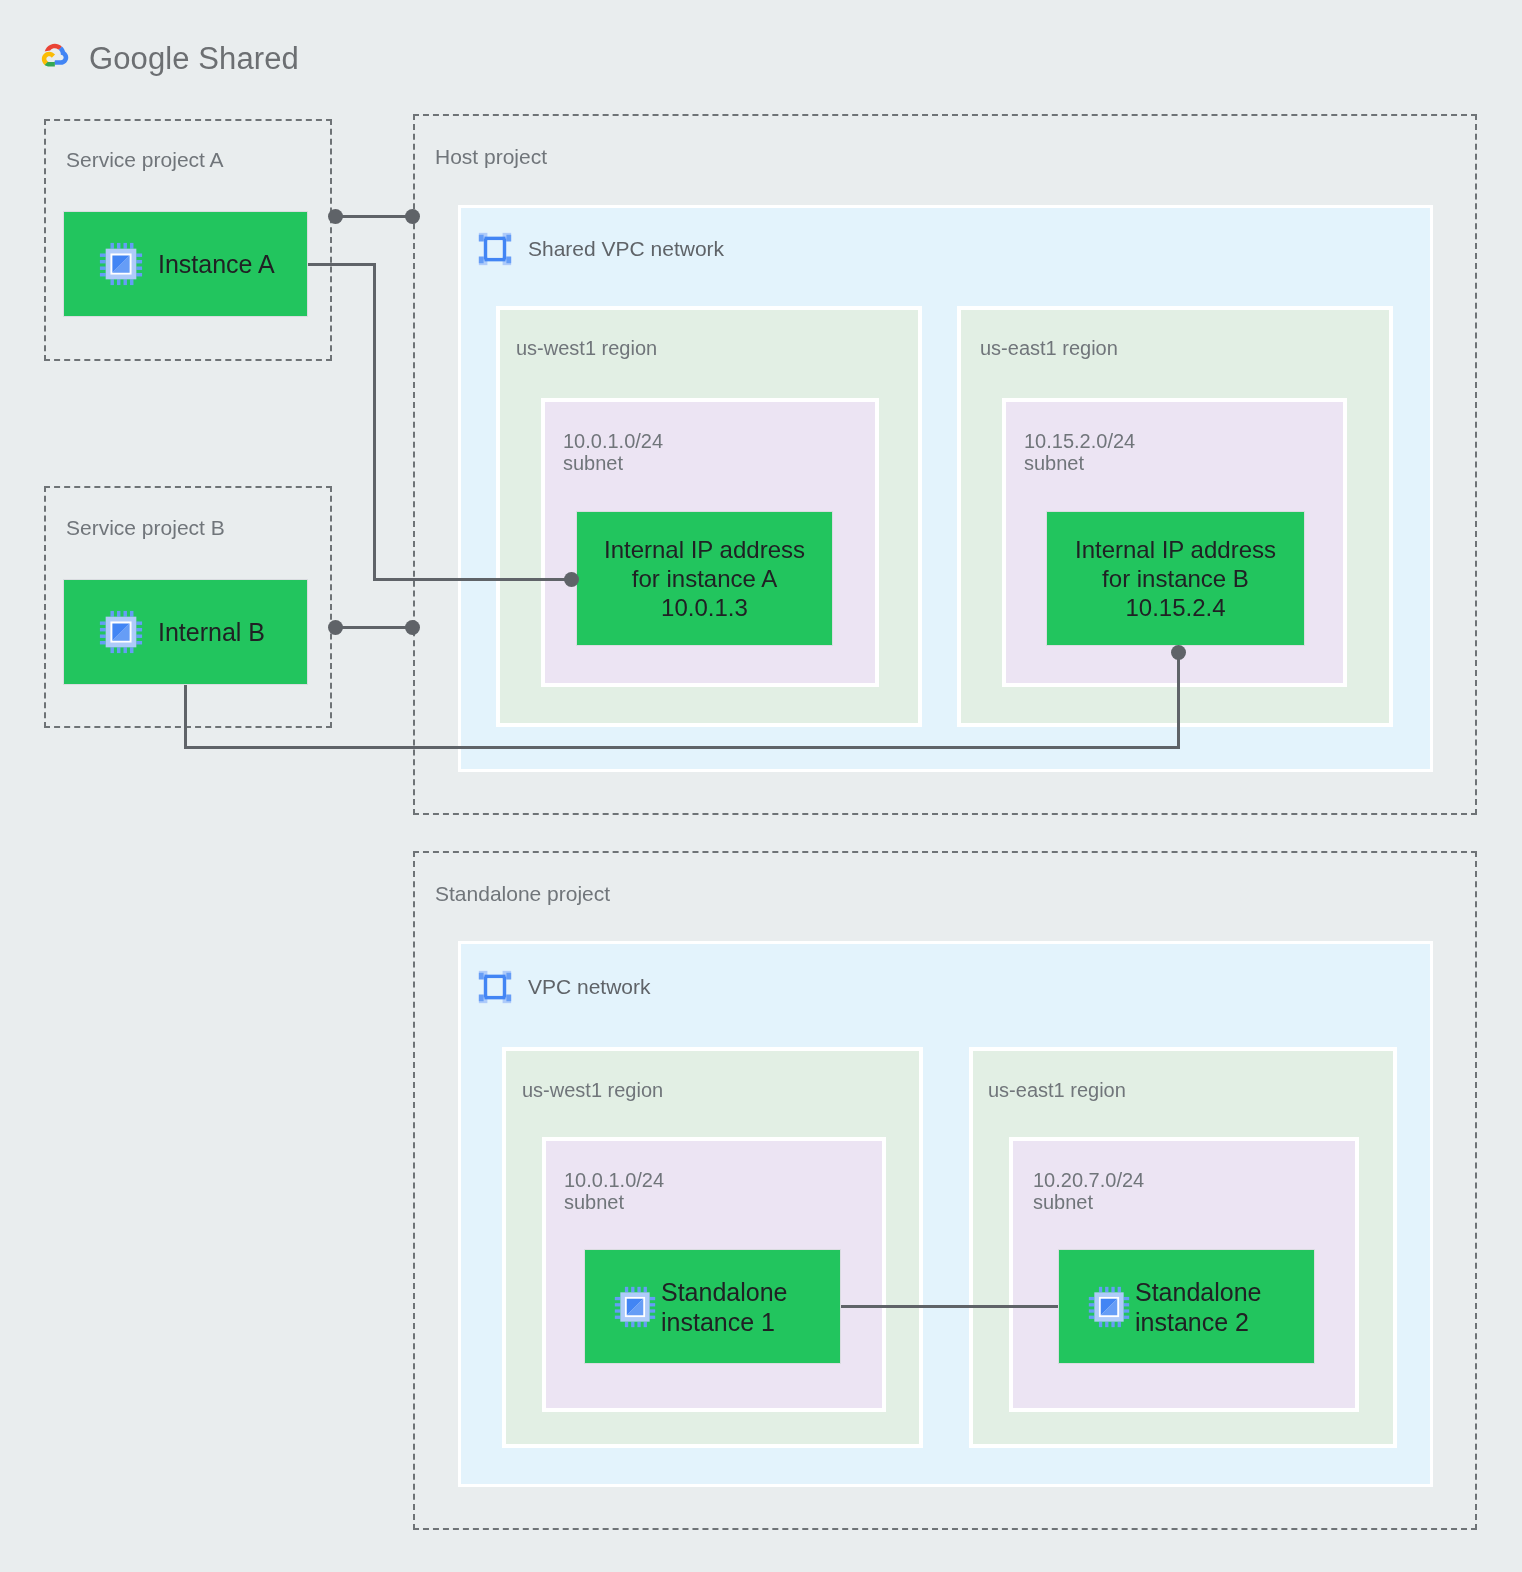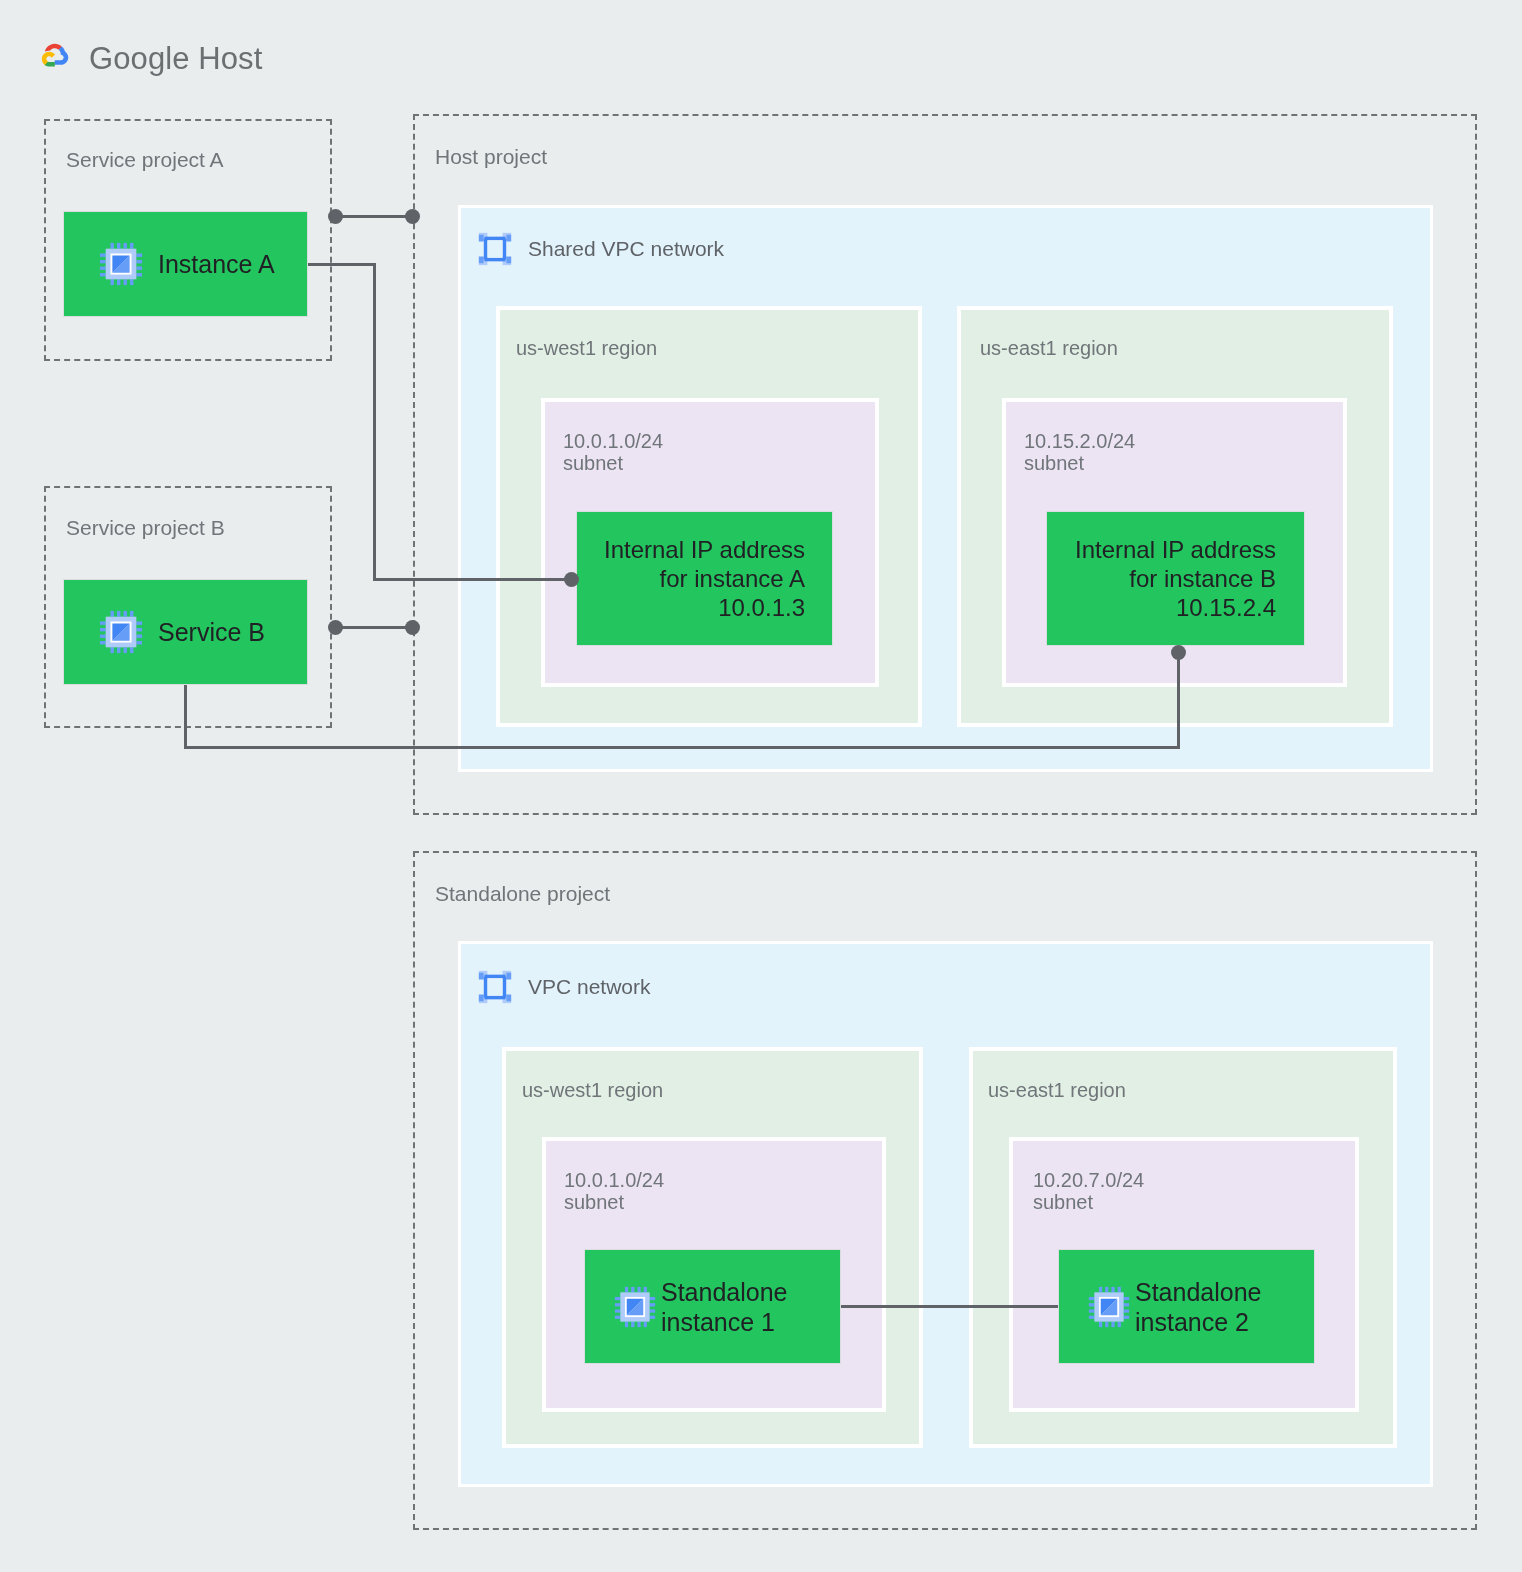--- a/index.html
+++ b/index.html
@@ -104,21 +104,21 @@
   .card {
     position: absolute;
     background: #22c55e;
     border: 1px solid #dadce0;
     box-sizing: border-box;
   }
   .card-ip {
     display: flex;
     align-items: center;
     justify-content: center;
-    text-align: right;
+    text-align: center;
     font-size: 24px;
     line-height: 1.22;
     color: #202124;
     white-space: pre-line;
   }
   .card-instance {
     display: flex;
     align-items: center;
     gap: 14px;
     padding-left: 34px;
@@ -158,21 +158,21 @@
 
   <div class="gc-logo">
     <span>
       <svg width="42" height="42" viewBox="0 0 48 48">
         <path d="M27.6 13.1l2.6-2.6.17-1.1C25.6 5.1 18.1 5.6 13.7 10.6c-1.2 1.4-2.1 3.1-2.6 4.8l.93-.13 5.2-.86.4-.41c2.3-2.5 6.2-2.9 8.9-.77l.98-.13z" fill="#ea4335"></path>
         <path d="M34.3 15.4c-.6-2.2-1.83-4.2-3.54-5.75l-3.64 3.64c1.54 1.26 2.42 3.17 2.39 5.16v.65c1.79 0 3.24 1.45 3.24 3.24s-1.45 3.2-3.24 3.2h-6.49l-.64.66v3.89l.64.62h6.49c4.66.04 8.46-3.7 8.5-8.36.02-2.82-1.36-5.47-3.71-7.02z" fill="#4285f4"></path>
         <path d="M16.2 32.5h6.48v-5.19H16.2c-.46 0-.91-.1-1.33-.29l-.92.28-2.61 2.6-.23.88c1.46 1.11 3.25 1.72 5.09 1.72z" fill="#34a853"></path>
         <path d="M16.2 15.6c-4.66.03-8.42 3.83-8.39 8.49.016 2.6 1.23 5.05 3.3 6.64l3.76-3.76c-1.63-.74-2.36-2.66-1.62-4.29.74-1.63 2.66-2.36 4.29-1.62.72.32 1.3.9 1.62 1.62l3.76-3.76c-1.6-2.09-4.08-3.31-6.72-3.3z" fill="#fbbc05"></path>
       </svg>
     </span>
-    <span class="gc-logo-text"><b>Google</b> <span>Host</span></span>
+    <span class="gc-logo-text"><b>Google</b> <span>Shared</span></span>
   </div>
 
   <div class="project-box" style="left:44px; top:119px; width:288px; height:242px;"></div>
   <div class="project-label" style="left:66px; top:148px;">Service project A</div>
 
   <div class="card card-instance" style="left:63px; top:211px; width:245px; height:106px;">
     <span>
       <svg width="46" height="46" viewBox="0 0 48 48">
         <g fill="#669df6">
           <rect x="13" y="2" width="3.6" height="6"></rect>
@@ -224,21 +224,21 @@
             <rect x="40" y="19.8" width="6" height="3.6"></rect>
             <rect x="40" y="26.6" width="6" height="3.6"></rect>
             <rect x="40" y="33.4" width="6" height="3.6"></rect>
         </g>
         <rect x="8" y="8" width="32" height="32" fill="#aecbfa"></rect>
         <rect x="13" y="13" width="22" height="22" fill="#ffffff"></rect>
         <path d="M15 33 L33 15 L33 33 Z" fill="#669df6"></path>
         <path d="M15 33 L33 15 L15 15 Z" fill="#4285f4"></path>
       </svg>
     </span>
-    <span class="inst-label">Service B</span>
+    <span class="inst-label">Internal B</span>
   </div>
 
   <div class="project-box" style="left:413px; top:114px; width:1064px; height:701px;"></div>
   <div class="project-label" style="left:435px; top:145px;">Host project</div>
 
   <div class="vpc-box" style="left:458px; top:205px; width:975px; height:567px;"></div>
   <div class="vpc-header" style="left:476px; top:230px;">
     <span>
       <svg width="38" height="38" viewBox="0 0 40 40">
         <rect x="3" y="3" width="9" height="9" fill="#aecbfa"></rect>

